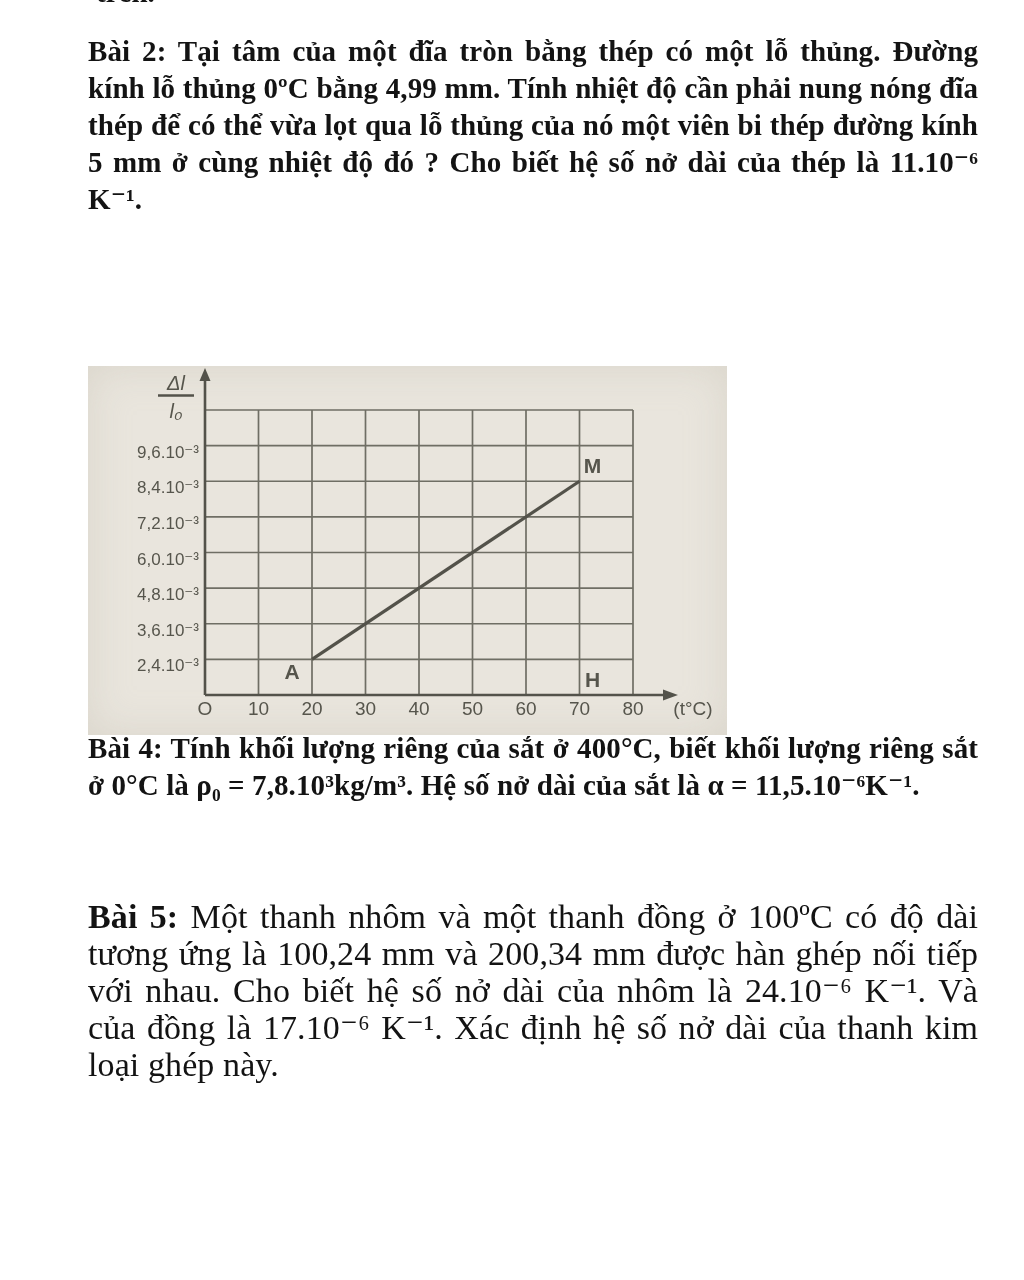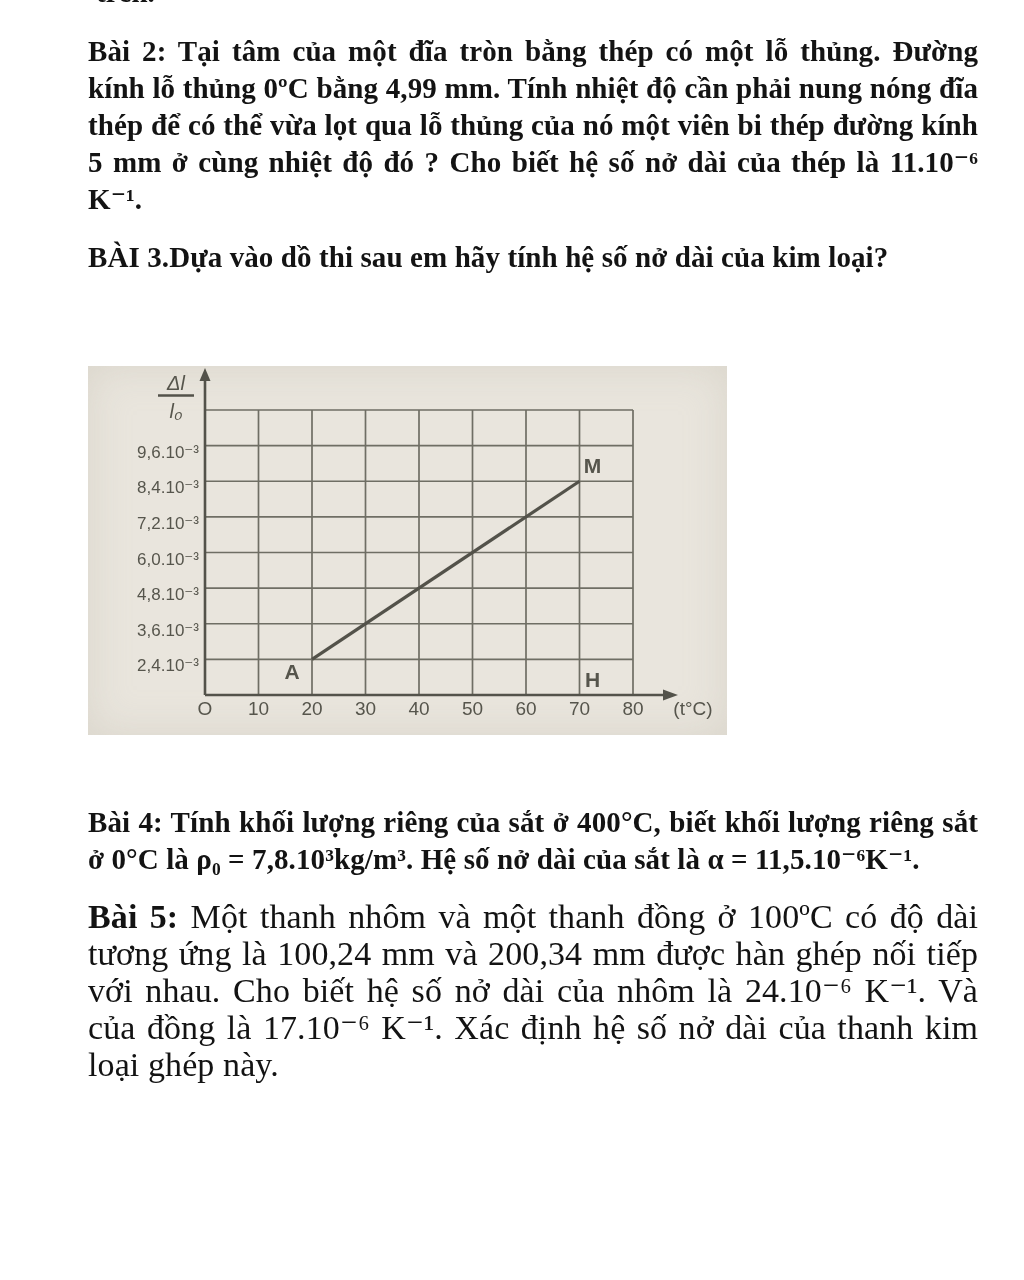--- a/index.html
+++ b/index.html
@@ -16,21 +16,21 @@
 
   .para{
     position:absolute;left:88px;width:890px;margin:0;
     text-align:justify;font-weight:bold;
     font-size:29px;line-height:37px;
     letter-spacing:.1px;
   }
   .plabel{font-weight:bold;}
   .p2{top:33px;}
   .p3{top:239px;text-align:left;}
-  .p4{top:804px;}
+  .p4{top:730px;}
   .p5{top:898px;font-weight:normal;font-size:34px;}
 
   
   .photo{
     position:absolute;left:88px;top:366px;width:639px;height:369px;margin:0;
     background:#e9e5dd;
     box-shadow:inset 0 0 40px rgba(190,182,168,.35);
   }
   .photo svg{display:block;width:639px;height:369px;}
   .photo text{font-family:"Liberation Sans","DejaVu Sans",sans-serif;fill:#56554c;}
@@ -48,21 +48,20 @@
 <body>
 
 <div class="page">
 
   <div class="top-clip">
     <span>trên.</span>
   </div>
 
   <p class="para p2"><span class="plabel">Bài 2:</span><span> Tại tâm của một đĩa tròn bằng thép có một lỗ thủng. Đường kính lỗ thủng 0ºC bằng 4,99 mm. Tính nhiệt độ cần phải nung nóng đĩa thép để có thể vừa lọt qua lỗ thủng của nó một viên bi thép đường kính 5 mm ở cùng nhiệt độ đó ? Cho biết hệ số nở dài của thép là 11.10⁻⁶ K⁻¹.</span></p>
 
-  <p class="para p3"><span class="plabel">BÀI 3.</span><span>Dựa vào dồ thi sau em hãy tính hệ số nở dài của kim loại?</span></p>
 
   <figure class="photo">
     <svg id="chart-svg" viewBox="0 0 639 369">
         <line x1="117" y1="44" x2="117" y2="329" class="grid"></line>
         <line x1="170.5" y1="44" x2="170.5" y2="329" class="grid"></line>
         <line x1="224" y1="44" x2="224" y2="329" class="grid"></line>
         <line x1="277.5" y1="44" x2="277.5" y2="329" class="grid"></line>
         <line x1="331" y1="44" x2="331" y2="329" class="grid"></line>
         <line x1="384.5" y1="44" x2="384.5" y2="329" class="grid"></line>
         <line x1="438" y1="44" x2="438" y2="329" class="grid"></line>

